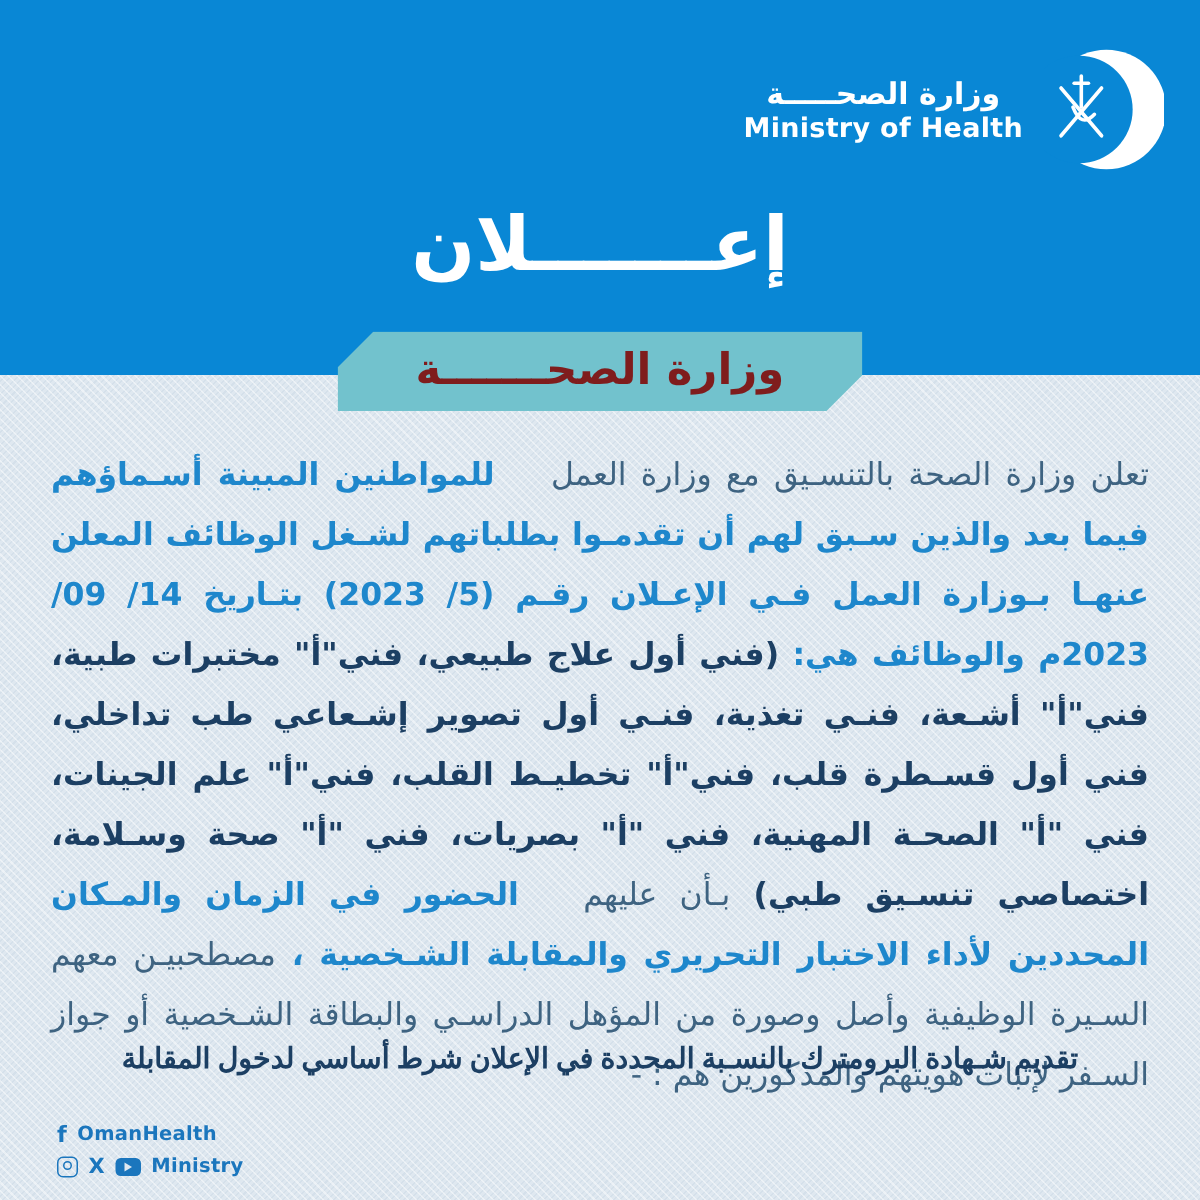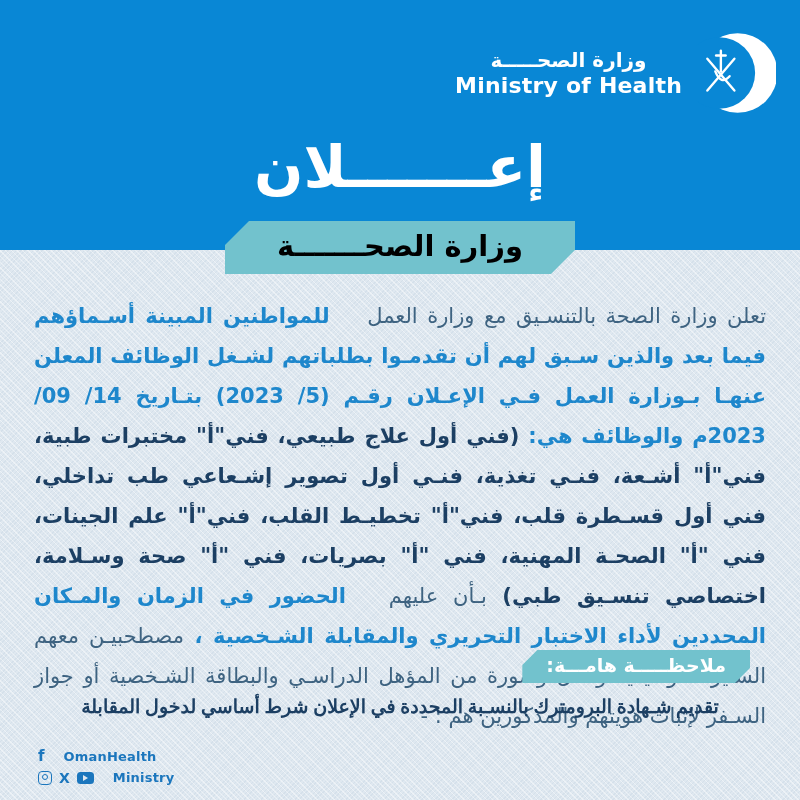--- a/index.html
+++ b/index.html
@@ -14,30 +14,30 @@
   .top-banner{
     position:absolute;top:0;left:0;width:800px;height:250px;
     background:#0987d5;
   }
   .logo{
     position:absolute;top:30px;right:24px;
     display:flex;align-items:center;gap:14px;color:#fff;
   }
   .logo-text{text-align:center;}
   .logo-ar{font-size:20px;font-weight:700;direction:rtl;}
-  .logo-en{font-size:22px;font-weight:700;letter-spacing:.2px;margin-top:1px;}
+  .logo-en{font-size:18px;font-weight:700;letter-spacing:.2px;margin-top:1px;}
   .crescent{display:block;}
   .main-title{
     position:absolute;top:138px;left:0;width:100%;
     text-align:center;direction:rtl;
-    color:#fff;font-size:58px;font-weight:700;line-height:1;
+    color:#fff;font-size:50px;font-weight:700;line-height:1;
   }
   .ministry-badge{
     position:absolute;top:221px;left:50%;transform:translateX(-50%);
-    background:#72c2cd;color:#000000;
+    background:#72c2cd;color:#7f1d1d;
     font-size:29px;font-weight:700;direction:rtl;text-align:center;
     padding:8px 34px 11px 34px;min-width:282px;
     clip-path:polygon(24px 0,100% 0,100% calc(100% - 24px),calc(100% - 24px) 100%,0 100%,0 24px);
   }
   .announce{
     position:absolute;top:296px;right:34px;left:34px;margin:0;
     direction:rtl;text-align:justify;text-justify:inter-word;
     font-size:21px;line-height:40px;
   }
   .seg.reg{color:#3e6381;font-weight:400;margin-left:28px;}
@@ -72,21 +72,21 @@
   }
   .x-icon{font-size:14px;font-weight:800;line-height:1;}
   .yt-icon{
     width:17px;height:12px;background:#1b76bd;border-radius:3.5px;
     position:relative;display:inline-block;
   }
   .yt-icon::after{
     content:"";position:absolute;left:6.5px;top:3px;
     border-left:5px solid #dfe8f0;border-top:3px solid transparent;border-bottom:3px solid transparent;
   }
-  .handle{letter-spacing:.2px;margin-left:12px;}
+  .handle{letter-spacing:.2px;}
 </style>
 </head>
 <body>
 
 <div class="page">
 
   <div class="top-banner">
     <div class="logo">
       <div class="logo-text">
         <div class="logo-ar">وزارة الصحـــــة</div>
@@ -107,21 +107,20 @@
   </div>
 
   <div class="main-title">إعـــــــلان</div>
 
   <div class="ministry-badge">وزارة الصحـــــــة</div>
 
   <p class="announce">
     <span class="seg reg">تعلن وزارة الصحة بالتنسـيق مع وزارة العمل </span><span class="seg blue">للمواطنين المبينة أسـماؤهم فيما بعد والذين سـبق لهم أن تقدمـوا بطلباتهم لشـغل الوظائف المعلن عنهـا بـوزارة العمل فـي الإعـلان رقـم (5/ 2023) بتـاريخ 14/ 09/ 2023م </span><span class="seg blue">والوظائف هي: </span><span class="seg navy">(فني أول علاج طبيعي، فني"أ" مختبرات طبية، فني"أ" أشـعة، فنـي تغذية، فنـي أول تصوير إشـعاعي طب تداخلي، فني أول قسـطرة قلب، فني"أ" تخطيـط القلب، فني"أ" علم الجينات، فني "أ" الصحـة المهنية، فني "أ" بصريات، فني "أ" صحة وسـلامة، اختصاصي تنسـيق طبي) </span><span class="seg reg">بـأن عليهم </span><span class="seg blue">الحضور في الزمان والمـكان المحددين لأداء الاختبار التحريري والمقابلة الشـخصية ، </span><span class="seg reg">مصطحبيـن معهم السـيرة الوظيفية وأصل وصورة من المؤهل الدراسـي والبطاقة الشـخصية أو جواز السـفر لإثبات هويتهم والمذكورين هم : -</span>
   </p>
 
-  <div class="note-badge">ملاحظـــــة هامـــة:</div>
 
   <div class="note-text">
     <span class="note-line">تقديم شـهادة البرومترك بالنسـبة المحددة في الإعلان شرط أساسي لدخول المقابلة</span>
   </div>
 
   <div class="social">
     <div class="social-row">
       <span class="fb-icon">f</span>
       <span class="handle">OmanHealth</span>
     </div>

